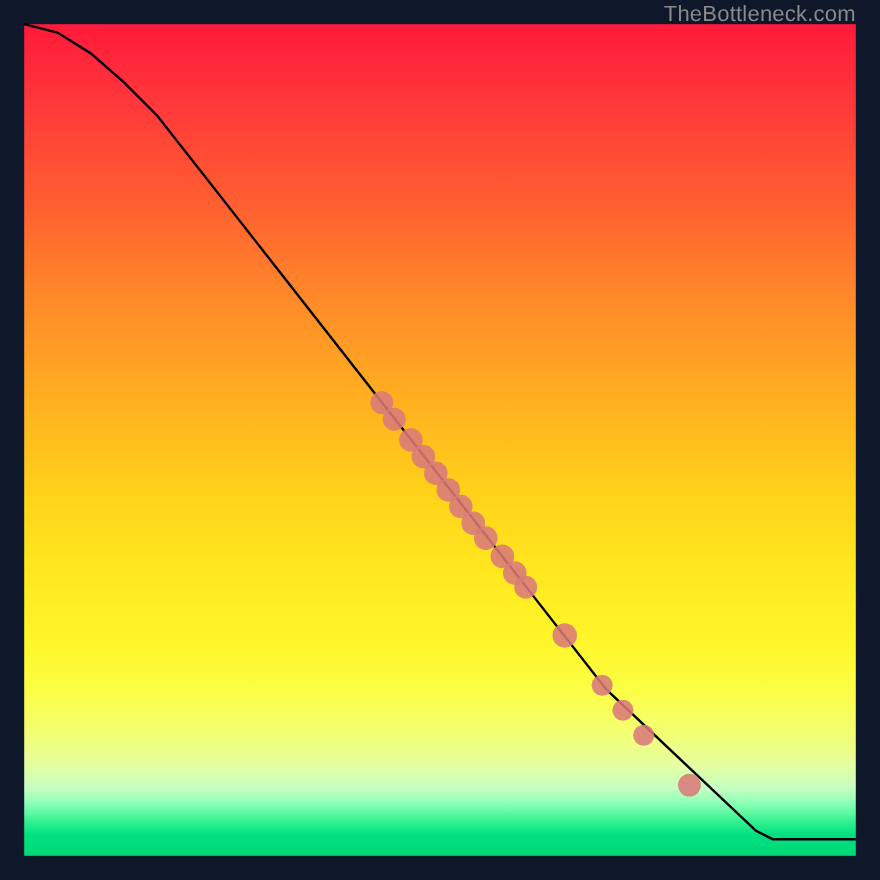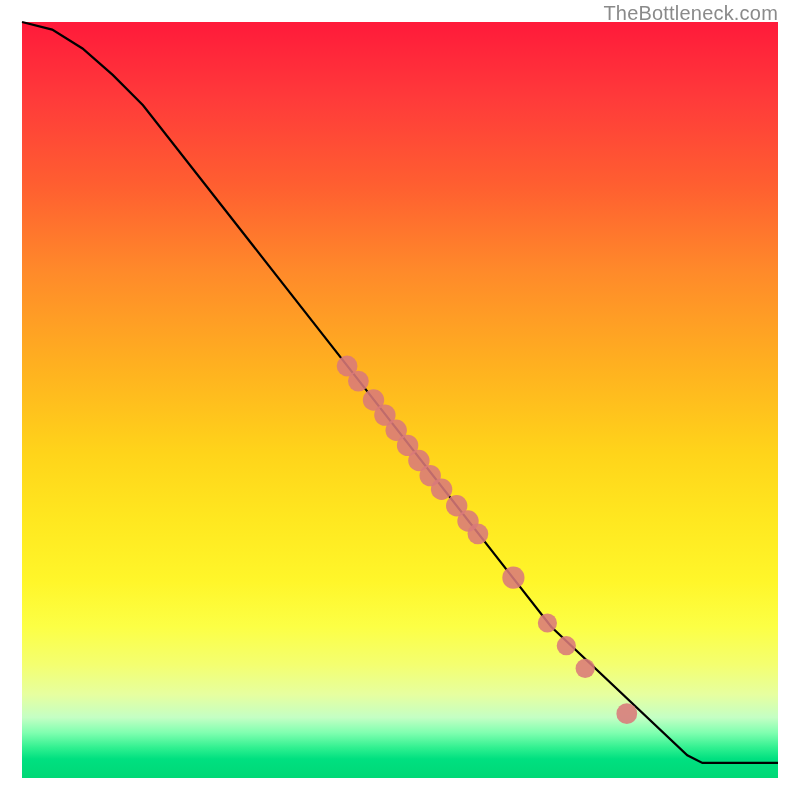--- a/index.html
+++ b/index.html
@@ -10,21 +10,21 @@
     overflow: hidden;
     background: #000;
     font-family: Arial, Helvetica, sans-serif;
   }
   .frame {
     position: absolute;
     top: 0;
     left: 0;
     width: 800px;
     height: 800px;
-    background: #ffffff;
+    background: #0f172a;
   }
   .plot {
     position: absolute;
     top: 22px;
     left: 22px;
     width: 756px;
     height: 756px;
     
     background: linear-gradient(to bottom,
       #ff1a3a 0%,

